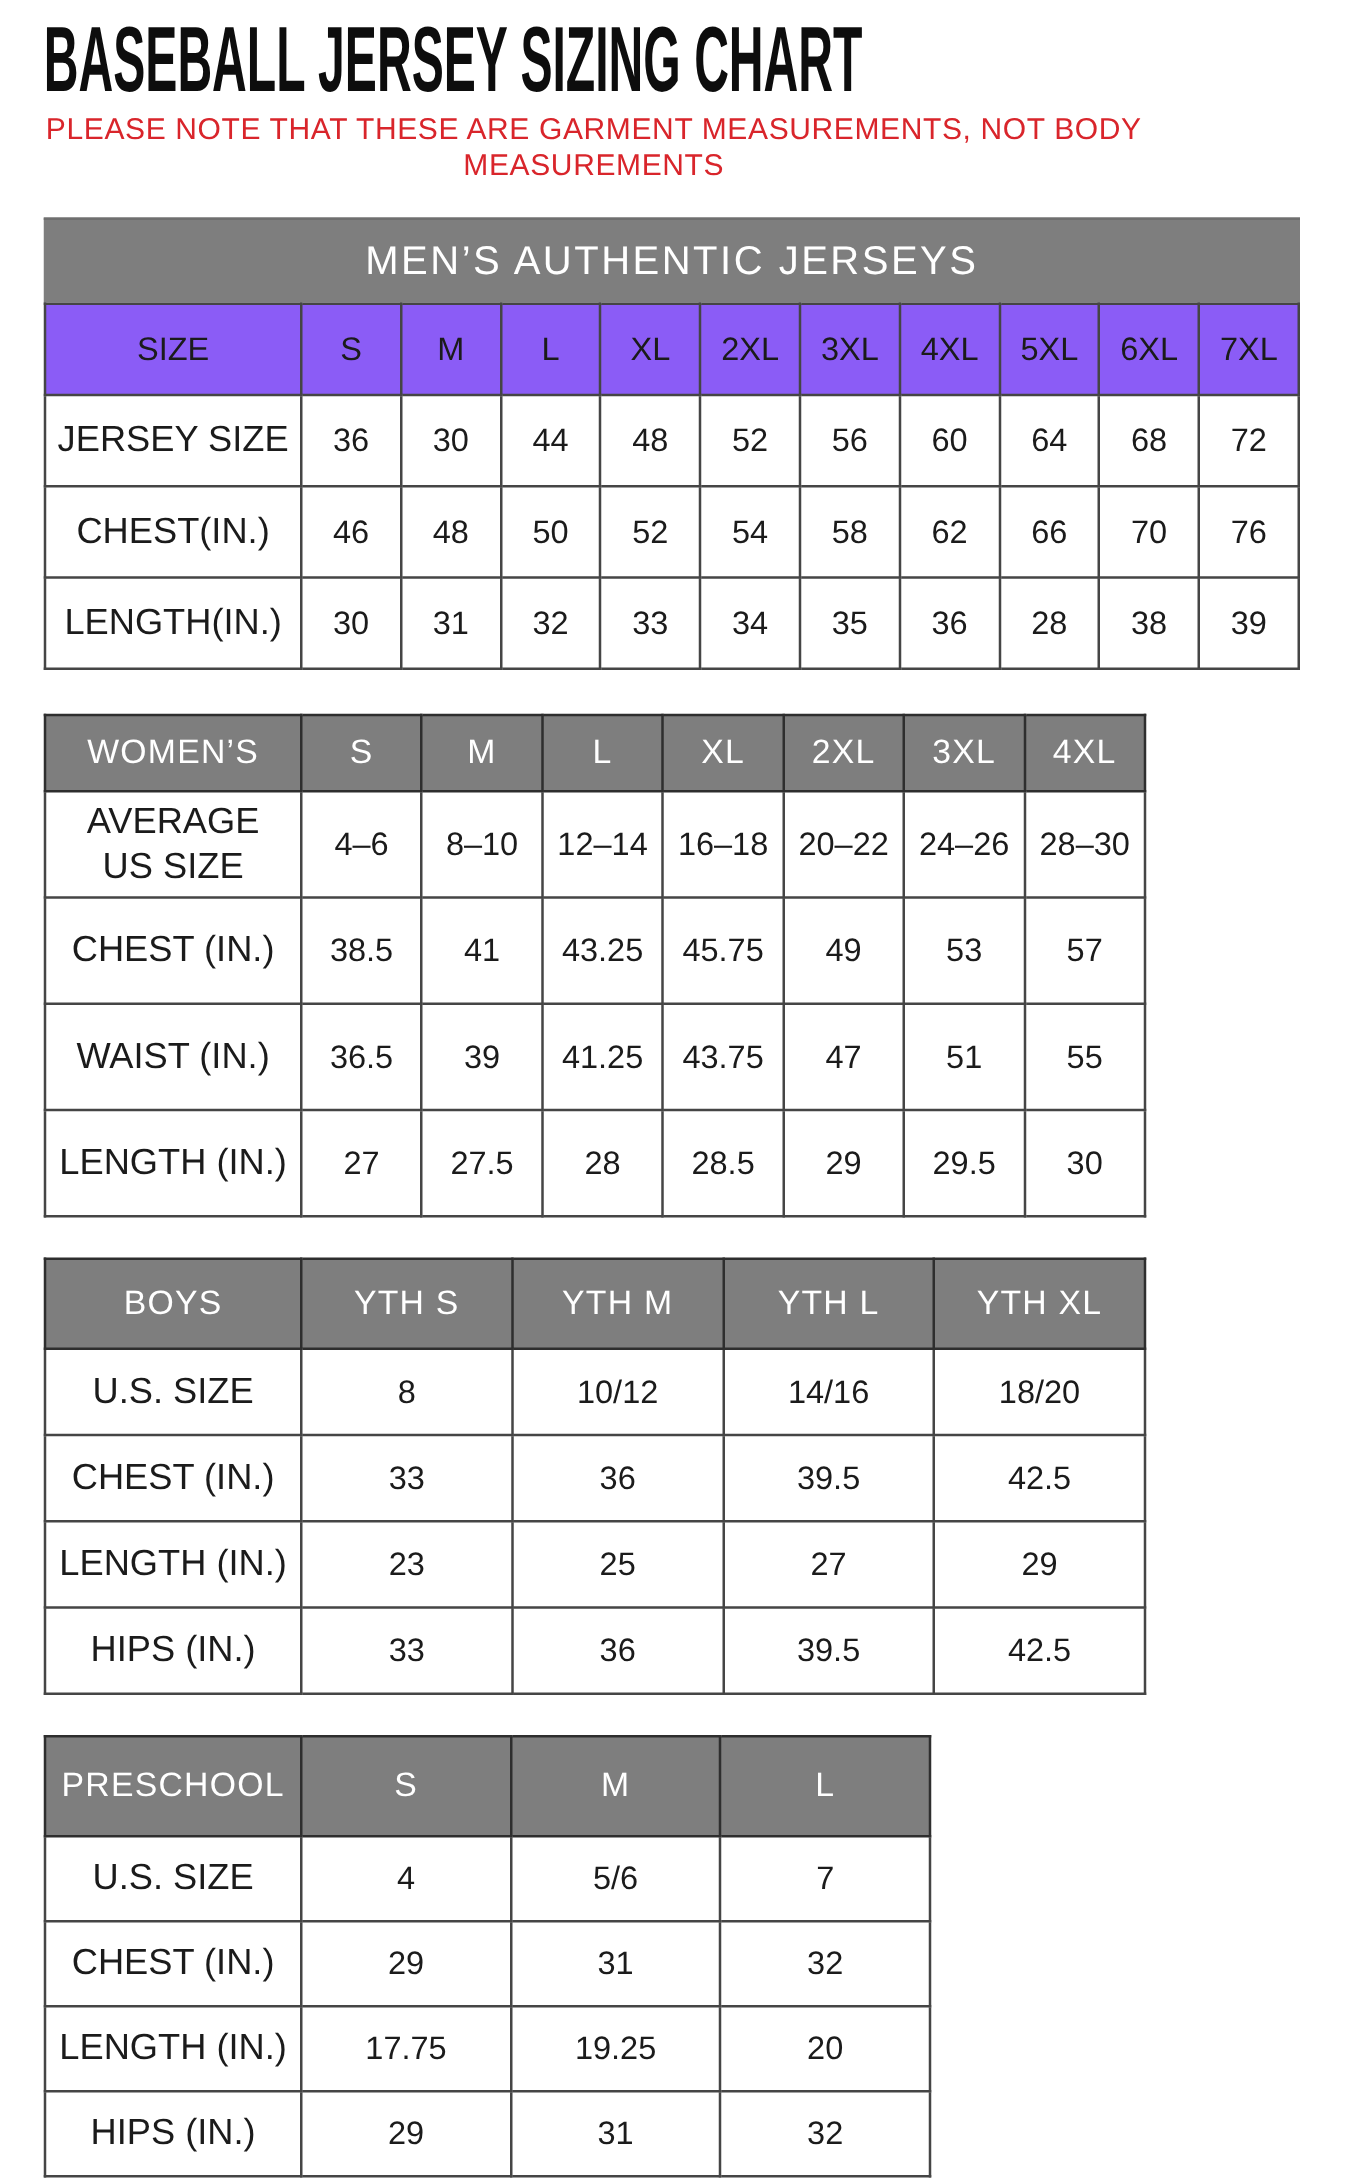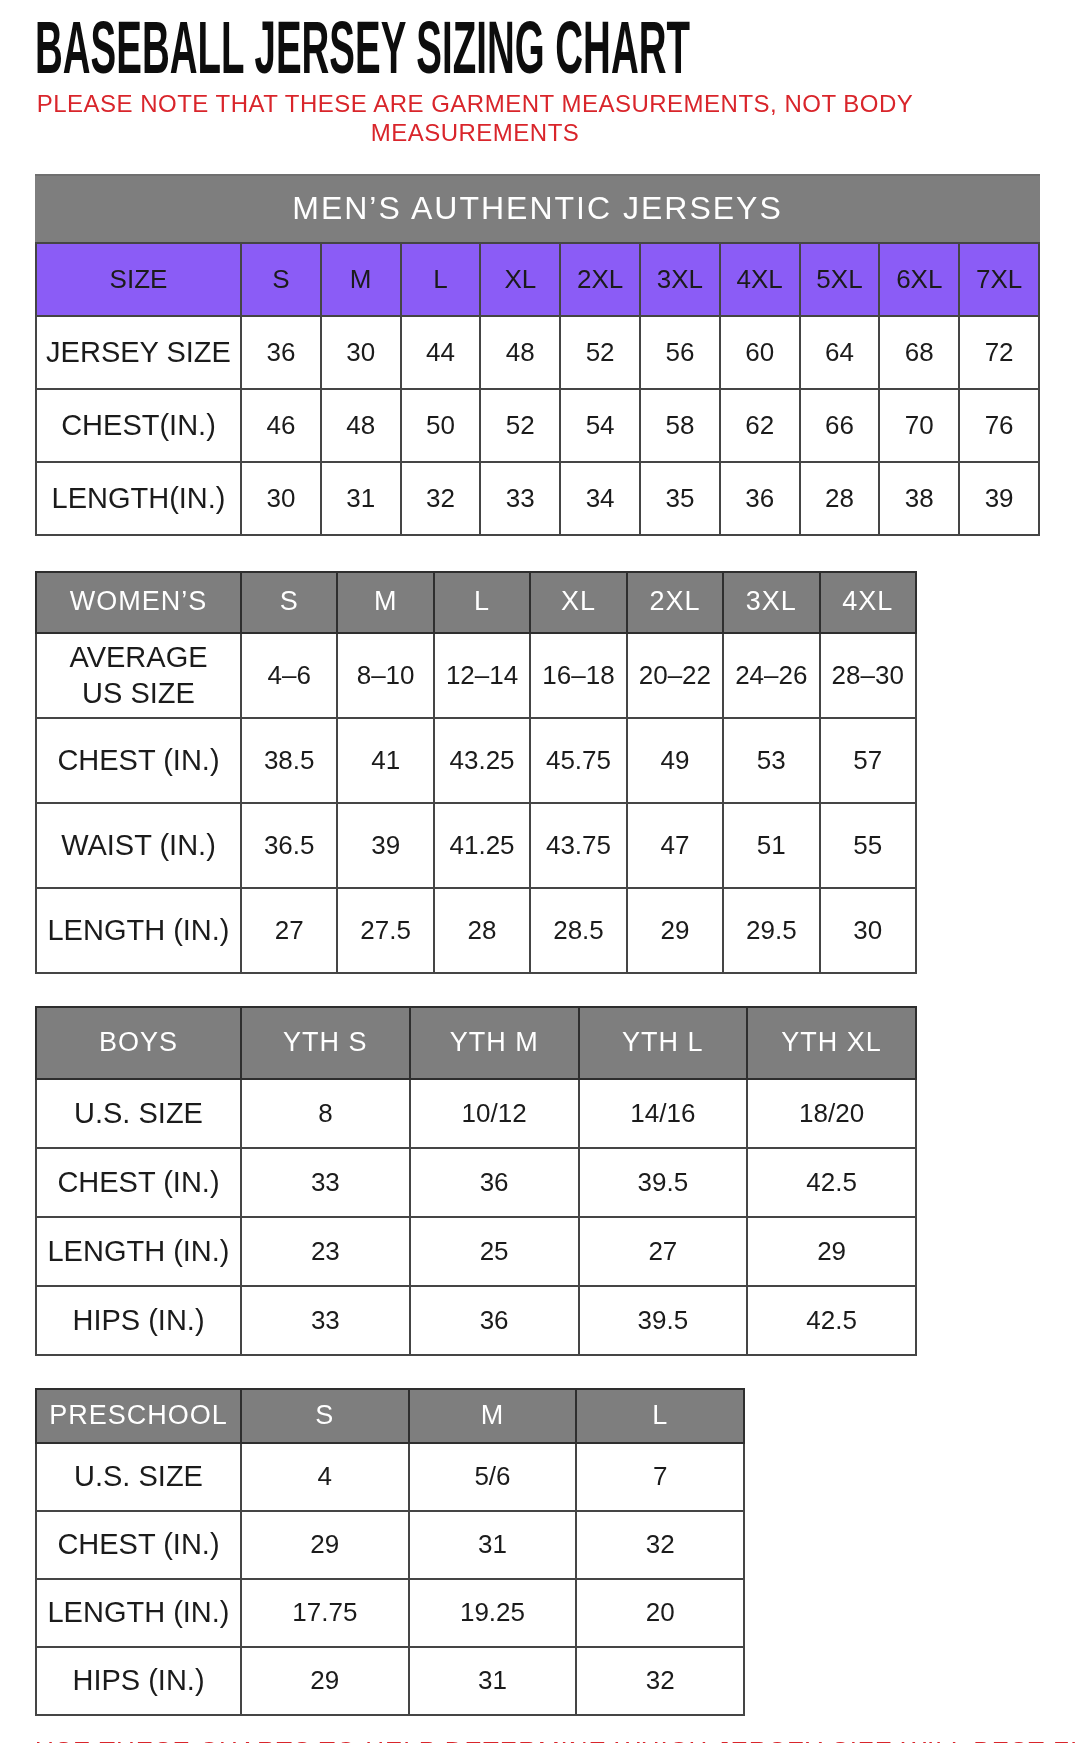--- a/index.html
+++ b/index.html
@@ -97,21 +97,21 @@
   }
   td.data-cell{font-size:26px;}
   th.row-label{font-size:29px;}
   .cell-line{line-height:1.25;}
   
   .sec-mens tr{height:73px;}
   .sec-womens thead tr{height:61px;}
   .sec-womens tbody tr{height:85px;}
   .sec-boys thead tr{height:72px;padding-left:35px;}
   .sec-boys tbody tr{height:69px;}
-  .sec-preschool thead tr{height:54px;}
+  .sec-preschool thead tr{height:80px;}
   .sec-preschool tbody tr{height:68px;}
   
   .footer{
     margin:20px 0 0 0;
     color:var(--red);
     font-size:26px;
     letter-spacing:1px;
     white-space:nowrap;
   }
 </style>

